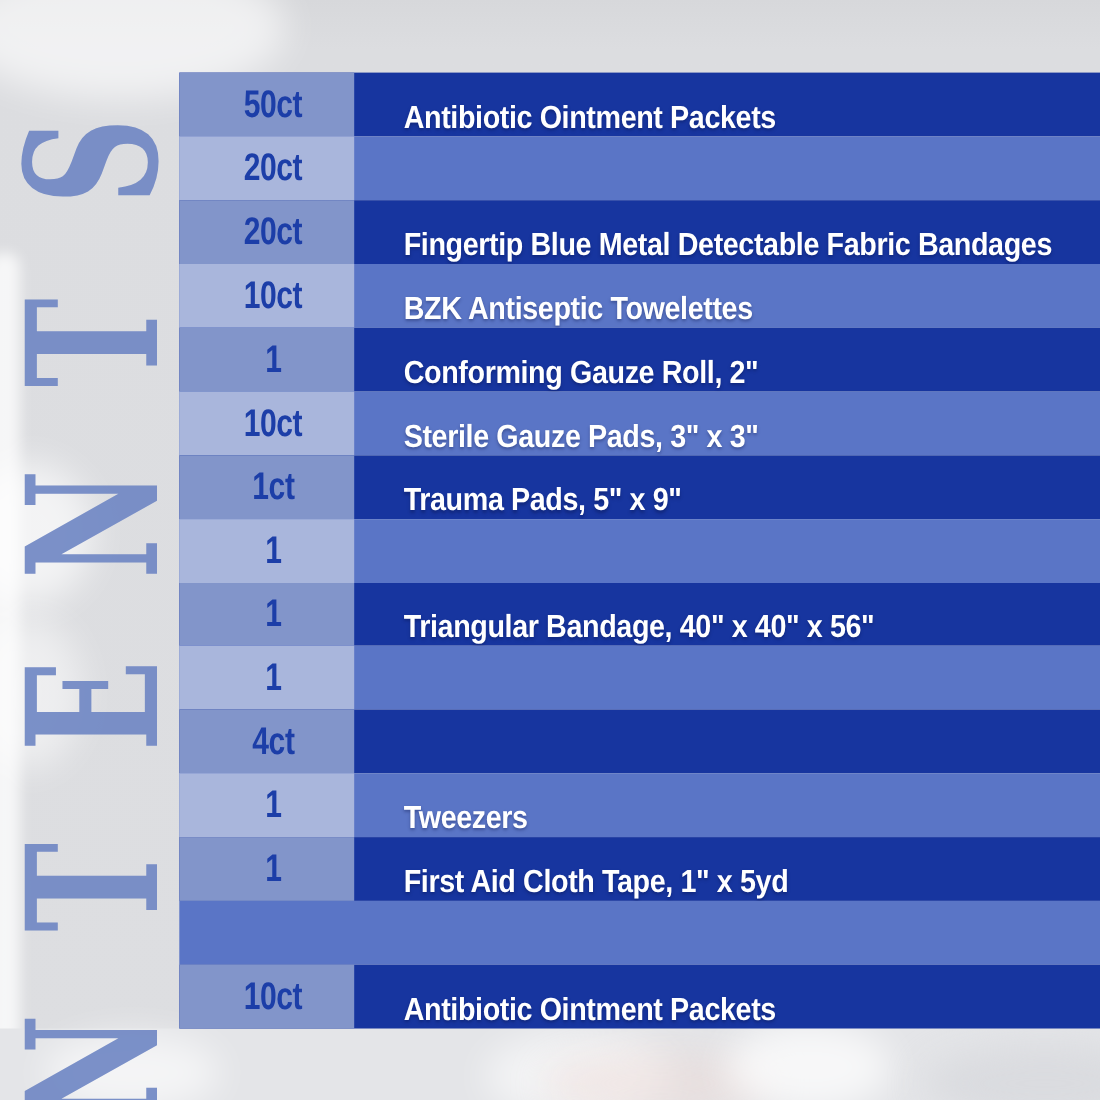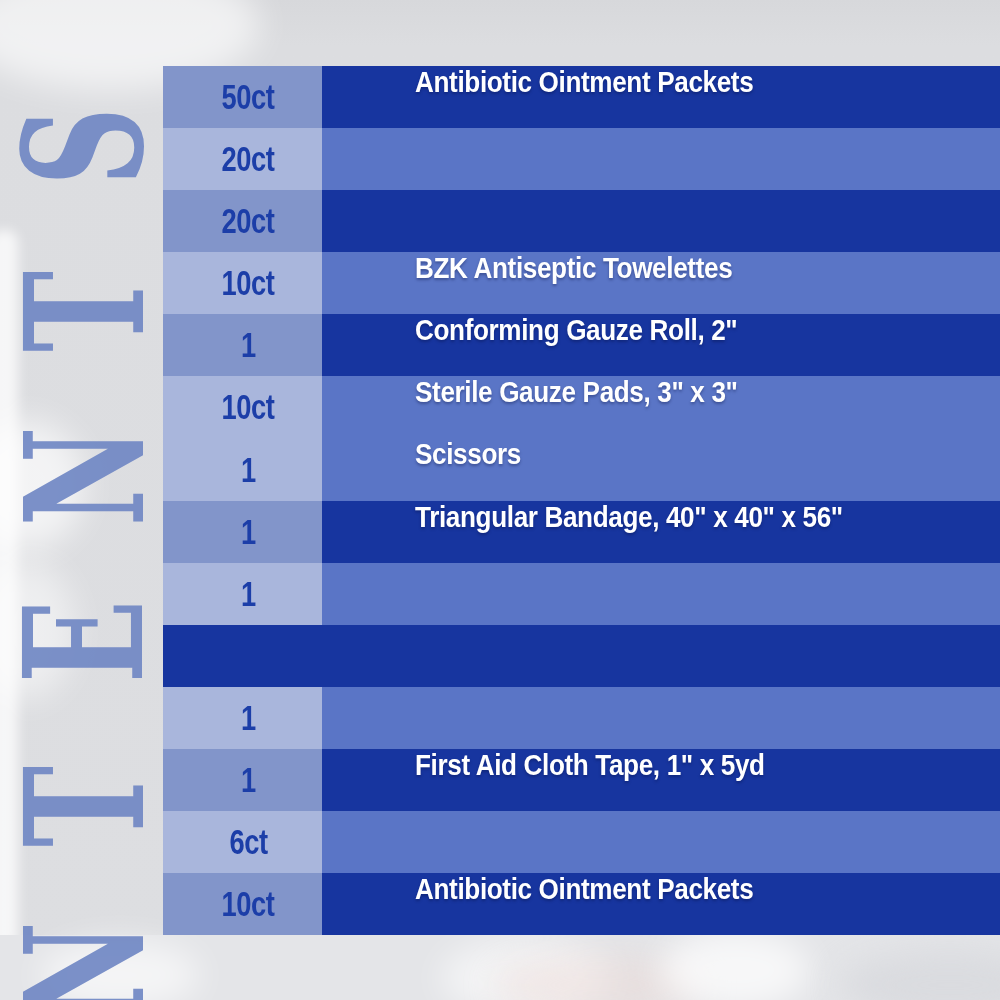--- a/index.html
+++ b/index.html
@@ -44,21 +44,21 @@
     color: var(--title-text, #7289c5);
     opacity: 0.93;
     transform: rotate(-90deg) scaleX(0.66);
   }
 
   
   .ctable {
     position: absolute; left: 163px; top: 66px; width: 837px; height: 869px;
     display: flex; flex-direction: column; z-index: 2;
   }
-  .row { flex: 1; display: flex; gap: 48px; }
+  .row { flex: 1; display: flex; }
   .row.dark  { background: var(--row-dark, #17359f); }
   .row.light { background: var(--row-light, #5a75c6); }
 
   .qty {
     width: 159px; flex: 0 0 159px;
     display: flex; align-items: center; justify-content: center;
     padding-left: 12px; box-sizing: border-box;
   }
   .row.dark  .qty { background: var(--qty-dark, #8295ca); }
   .row.light .qty { background: var(--qty-light, #a9b6dc); }
@@ -67,21 +67,21 @@
     font-weight: bold;
     font-size: 35px;
     color: var(--qty-text, #1c3ea8);
     transform: scaleX(0.78);
     letter-spacing: -0.5px;
     white-space: nowrap;
   }
 
   .item {
     flex: 1;
-    display: flex; align-items: flex-start;
+    display: flex; align-items: flex-end;
     padding-left: 45px;
     overflow: hidden;
   }
   .item-text {
     display: inline-block;
     font-weight: bold;
     font-size: 29px;
     color: var(--item-text, #ffffff);
     letter-spacing: -0.4px;
     white-space: nowrap;
@@ -139,20 +139,23 @@
   <div class="row light">
     <div class="qty">
       <span class="qty-text">20ct</span>
     </div>
   </div>
 
   <div class="row dark">
     <div class="qty">
       <span class="qty-text">20ct</span>
     </div>
+    <div class="item">
+      <span class="item-text">Fingertip Blue Metal Detectable Fabric Bandages</span>
+    </div>
   </div>
 
   <div class="row light">
     <div class="qty">
       <span class="qty-text">10ct</span>
     </div>
     <div class="item">
       <span class="item-text">BZK Antiseptic Towelettes</span>
     </div>
   </div>
@@ -168,67 +171,75 @@
 
   <div class="row light">
     <div class="qty">
       <span class="qty-text">10ct</span>
     </div>
     <div class="item">
       <span class="item-text">Sterile Gauze Pads, 3" x 3"</span>
     </div>
   </div>
 
-
-  <div class="row light">
-    <div class="qty">
-      <span class="qty-text">1</span>
-    </div>
-    <div class="item">
-      <span class="item-text">Scissors</span>
+  <div class="row dark">
+    <div class="qty">
+      <span class="qty-text">1ct</span>
+    </div>
+    <div class="item">
+      <span class="item-text">Trauma Pads, 5" x 9"</span>
+    </div>
+  </div>
+
+  <div class="row light">
+    <div class="qty">
+      <span class="qty-text">1</span>
     </div>
   </div>
 
   <div class="row dark">
     <div class="qty">
       <span class="qty-text">1</span>
     </div>
     <div class="item">
       <span class="item-text">Triangular Bandage, 40" x 40" x 56"</span>
     </div>
   </div>
 
   <div class="row light">
     <div class="qty">
       <span class="qty-text">1</span>
     </div>
   </div>
 
   <div class="row dark">
-  </div>
-
-  <div class="row light">
-    <div class="qty">
-      <span class="qty-text">1</span>
+    <div class="qty">
+      <span class="qty-text">4ct</span>
+    </div>
+  </div>
+
+  <div class="row light">
+    <div class="qty">
+      <span class="qty-text">1</span>
+    </div>
+    <div class="item">
+      <span class="item-text">Tweezers</span>
     </div>
   </div>
 
   <div class="row dark">
     <div class="qty">
       <span class="qty-text">1</span>
     </div>
     <div class="item">
       <span class="item-text">First Aid Cloth Tape, 1" x 5yd</span>
     </div>
   </div>
 
   <div class="row light">
-    <div class="qty">
-      <span class="qty-text">6ct</span>
-    </div>
   </div>
 
   <div class="row dark">
     <div class="qty">
       <span class="qty-text">10ct</span>
     </div>
     <div class="item">
       <span class="item-text">Antibiotic Ointment Packets</span>
     </div>
   </div>

